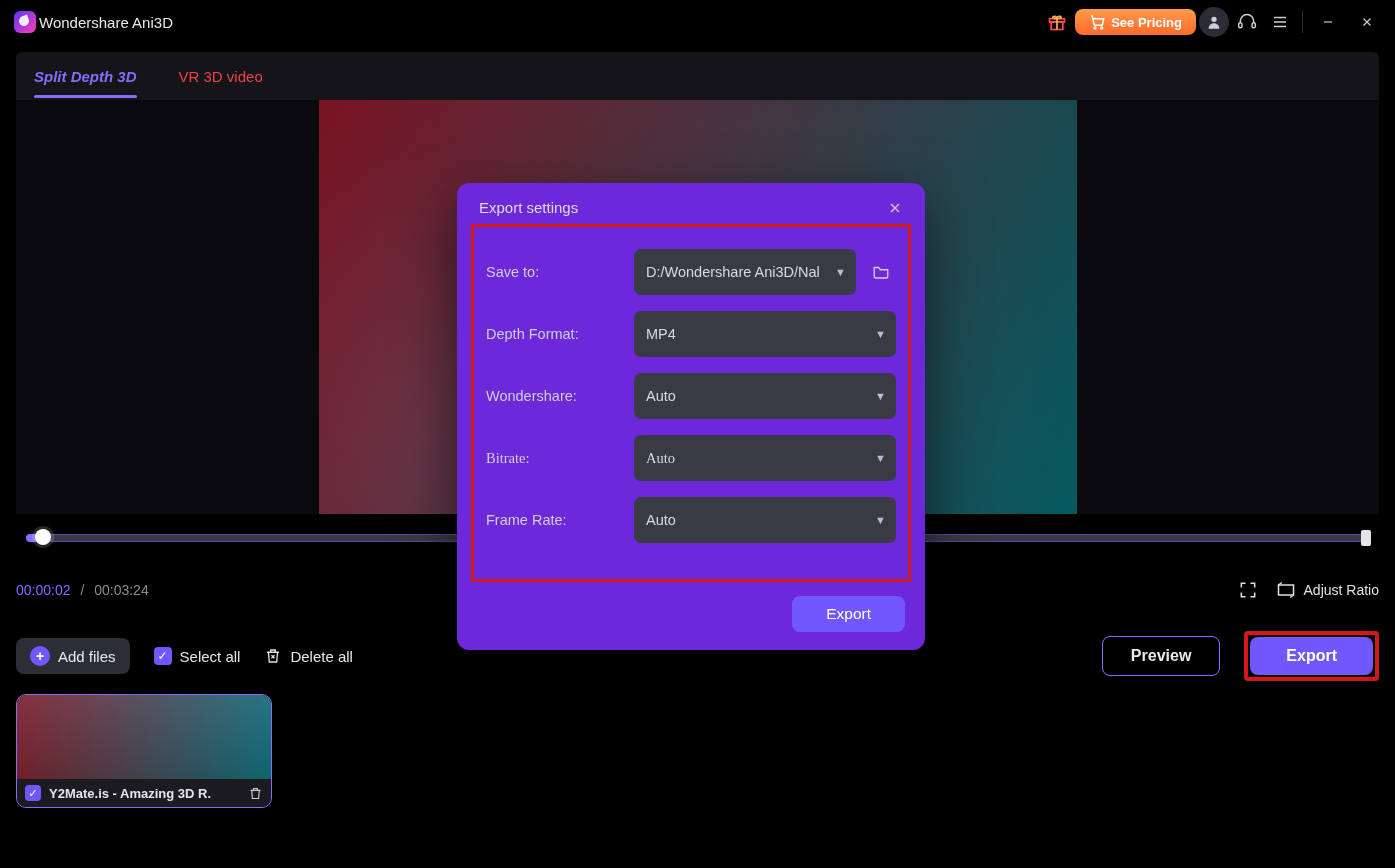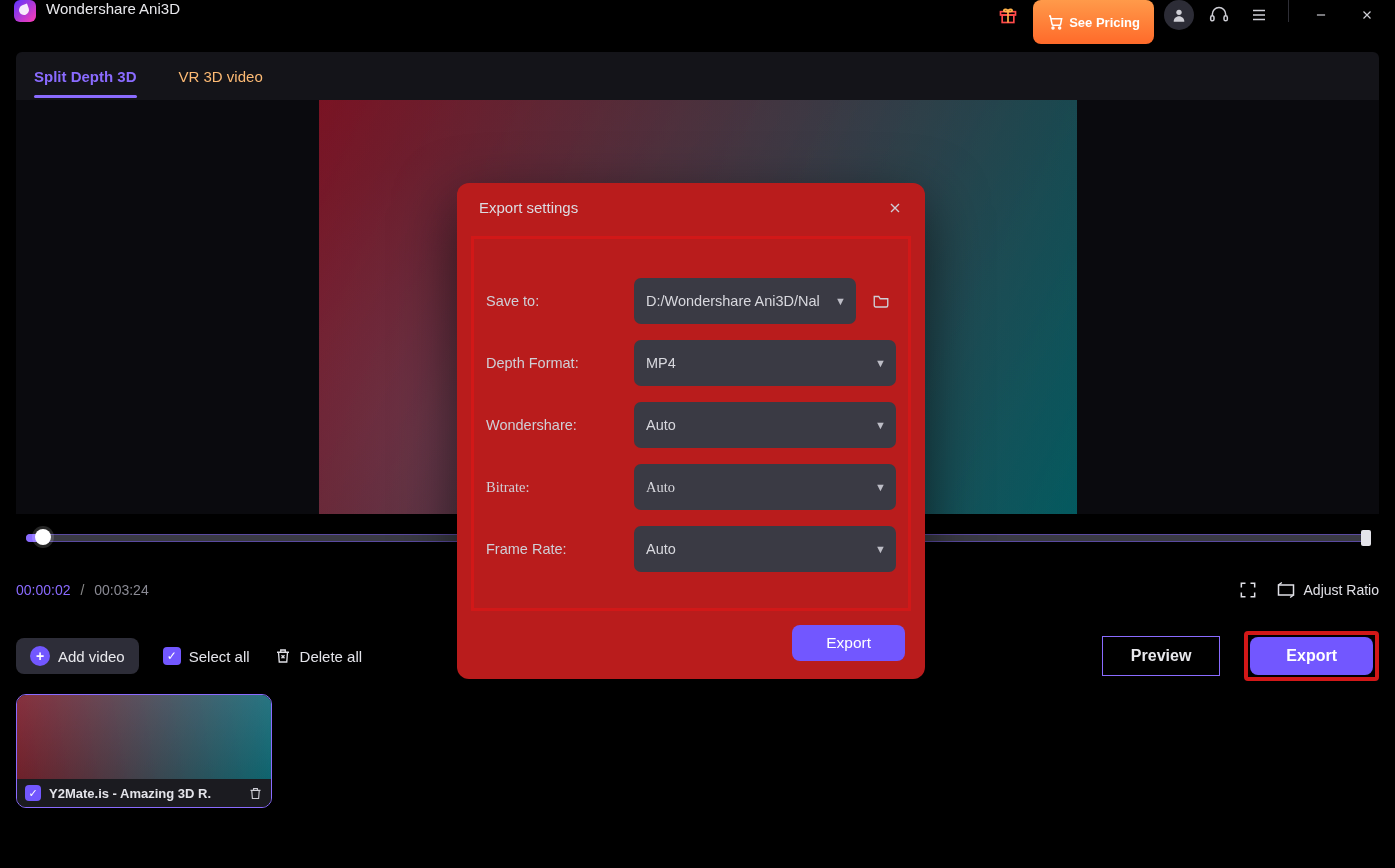--- a/index.html
+++ b/index.html
@@ -19,24 +19,24 @@
     width:1395px; height:868px;
     background:#000;
     font-family: "Segoe UI", Arial, sans-serif;
     color: var(--text);
     overflow:hidden;
     position:relative;
   }
 
   
   .titlebar {
-    display:flex; 
+    display:flex; align-items:center;
     height:44px;
     padding:0 10px 0 14px;
-    gap:10px;
+    gap:3px;
   }
   .logo {
     width:22px; height:22px; border-radius:6px;
     background: linear-gradient(135deg,#5c34ff 0%,#ff3db4 100%);
     position:relative; flex:0 0 auto;
   }
   .logo::after{
     content:""; position:absolute; left:5px; top:5px;
     width:10px; height:10px; border-radius:50% 0 50% 50%;
     background:#fff; transform:rotate(-20deg);
@@ -65,22 +65,22 @@
   
   .tabs-row {
     margin:8px 16px 0 16px;
     background:#141419;
     border-radius:6px 6px 0 0;
     display:flex; align-items:center;
     padding:0 18px;
     height:48px;
     gap:42px;
   }
-  .tab { font-size:15px; color:#fdba74; padding:12px 0; position:relative; cursor:pointer; }
-  .tab.active { color: var(--accent); font-weight:600; }
+  .tab { font-size:15px; color:#ef4444; padding:12px 0; position:relative; cursor:pointer; }
+  .tab.active { color: var(--accent); font-weight:600;font-style:italic; }
   .tab.active::after {
     content:""; position:absolute; left:0; right:0; bottom:-1px;
     height:3px; background:var(--accent); border-radius:2px;
   }
 
   
   .preview-area {
     margin:0 16px; background:#0a0a0e;
     height:414px;
     display:flex; justify-content:center; align-items:stretch;
@@ -163,21 +163,21 @@
     width:18px; height:18px; border-radius:4px;
     background:var(--accent-strong);
     display:flex; align-items:center; justify-content:center;
     color:#fff; font-size:12px;
   }
   .inline-action { display:flex; align-items:center; gap:8px; color:#e4e4ea; font-size:15px; cursor:pointer; }
   .fa-spacer { flex:1 1 auto; }
   .outline-btn {
     border:1.5px solid var(--accent);
     background:transparent; color:#e8e8ec;
-    padding:10px 28px; border-radius:0; font-size:16px; font-weight:600;
+    padding:10px 28px; border-radius:8px; font-size:16px; font-weight:600;
     cursor:pointer;
   }
   .export-hl-wrap {
     border:4px solid var(--red-hl);
     padding:2px; border-radius:4px;
   }
   .solid-btn {
     background:var(--accent-strong); border:none; color:#fff;
     padding:10px 36px; border-radius:8px; font-size:16px; font-weight:700;
     cursor:pointer;
@@ -210,35 +210,35 @@
     background:var(--accent-strong);
     display:flex; align-items:center; justify-content:center;
     font-size:11px; color:#fff;
     flex-shrink:0;
   }
   .thumb-del { color:#cfcfd6; cursor:pointer; }
 
   
   .dialog {
     position:absolute; top:183px; left:457px;
-    width:468px; background:#b91c1c;
+    width:468px; background:#6d28d9;
     border-radius:12px;
     box-shadow:0 20px 60px rgba(0,0,0,.6);
     z-index:50; padding-bottom:18px;
   }
   .dlg-header {
     display:flex; align-items:center; justify-content:space-between;
     padding:16px 22px 4px 22px;
   }
   .dlg-title { color:#dcdce2; font-size:15px; }
   .dlg-close { color:#cfcfd6; cursor:pointer; }
   .dlg-fields {
-    margin:16px 14px 0 14px;
+    margin:4px 14px 0 14px;
     border:3.5px solid var(--red-hl);
-    padding:31px 10px 28px 10px;
+    padding:14px 10px 28px 10px;
   }
   .field-row {
     display:grid; grid-template-columns:138px 1fr 30px;
     align-items:center; gap:10px;
     padding:8px 2px;
   }
   .field-label { color:#cfcfd6; font-size:14.5px; }
   .select {
     background:#3a3a44; border:none; border-radius:7px;
     height:46px; display:flex; align-items:center;
@@ -367,21 +367,21 @@
           <path d="M3 6l4-3M21 18l-4 3"></path>
       </svg>
       <span>Adjust Ratio</span>
     </div>
   </div>
 </div>
 
 <div class="file-actions">
   <button class="addfiles-btn">
     <span class="plus-circle">+</span>
-    <span>Add video</span>
+    <span>Add files</span>
   </button>
   <div class="inline-action">
     <span class="checkbox">✓</span>
     <span>Select all</span>
   </div>
   <div class="inline-action">
     <svg width="18" height="18" viewBox="0 0 24 24" fill="none" stroke="#e0e0e6" stroke-width="1.8">
       <path d="M4 7h16M9 7V4h6v3M6 7l1 13h10l1-13M10 11l4 4M14 11l-4 4"></path>
     </svg>
     <span>Delete all</span>

